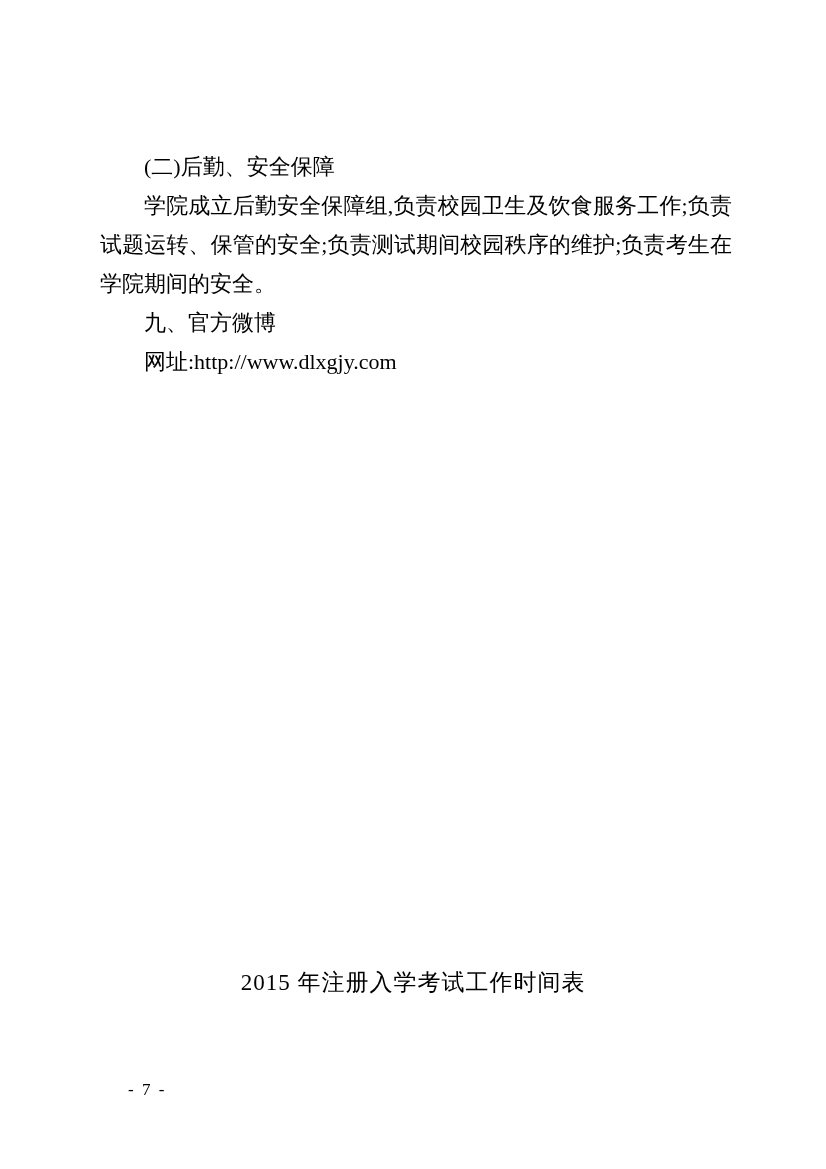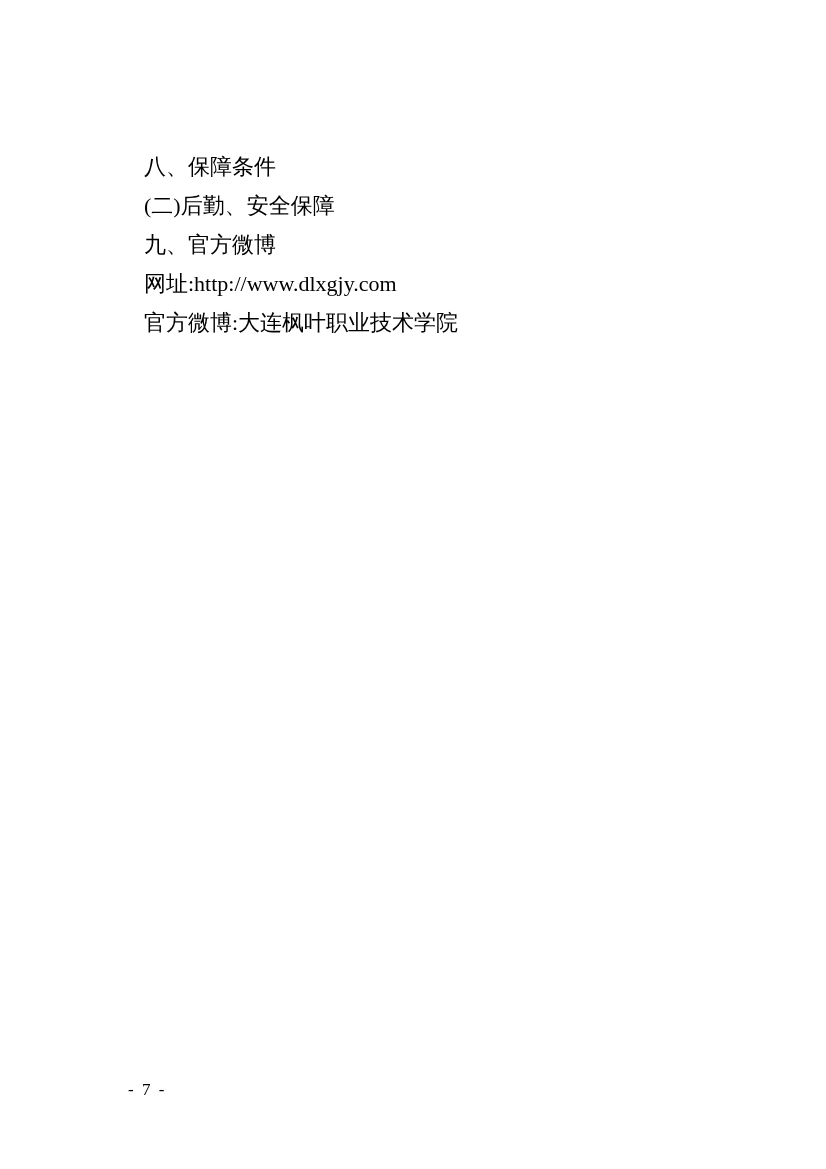--- a/index.html
+++ b/index.html
@@ -51,23 +51,23 @@
     line-height: 22px;
     letter-spacing: 2px;
   }
 </style>
 </head>
 <body>
 
 <div class="page">
 
   <div class="doc-body">
-    <p class="para">八、保障条件</p>
     <p class="para">(二)后勤、安全保障</p>
+    <p class="para justified">学院成立后勤安全保障组,负责校园卫生及饮食服务工作;负责试题运转、保管的安全;负责测试期间校园秩序的维护;负责考生在学院期间的安全。</p>
     <p class="para">九、官方微博</p>
     <p class="para">网址:http://www.dlxgjy.com</p>
-    <p class="para">官方微博:大连枫叶职业技术学院</p>
   </div>
 
+  <div class="table-title">2015 年注册入学考试工作时间表</div>
 
   <div class="page-number">- 7 -</div>
 
 </div>
 
 </body></html>

